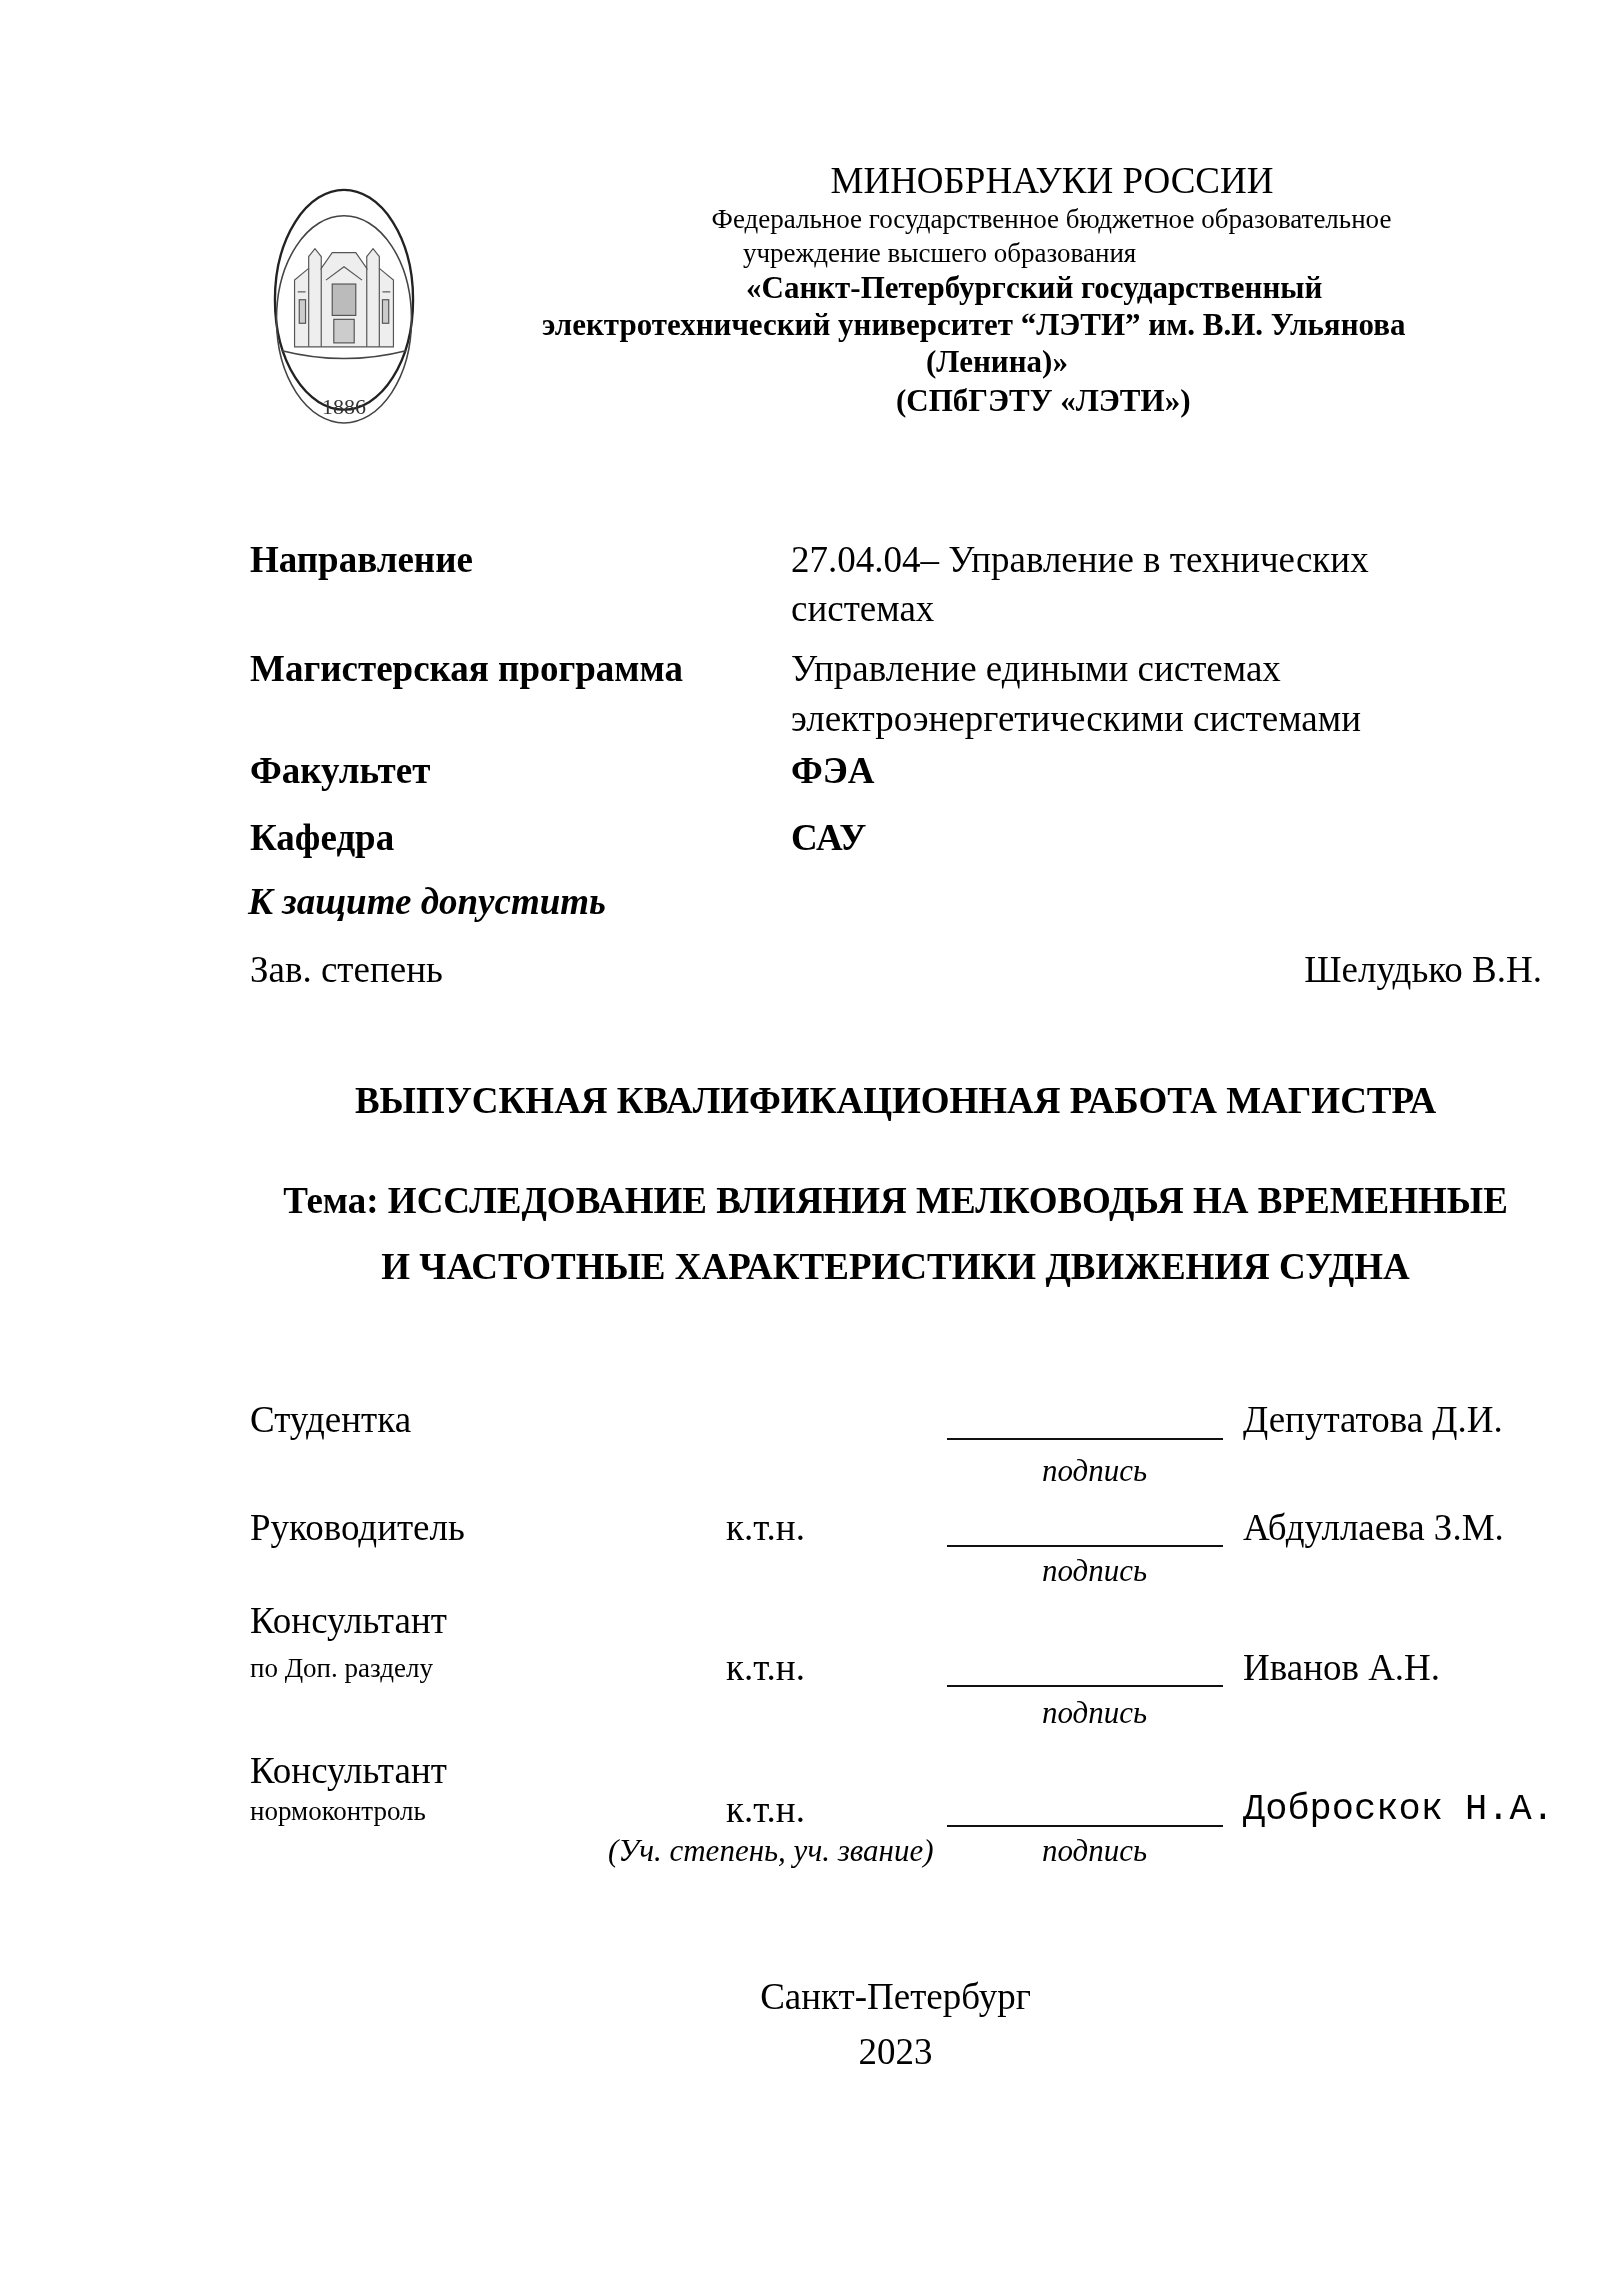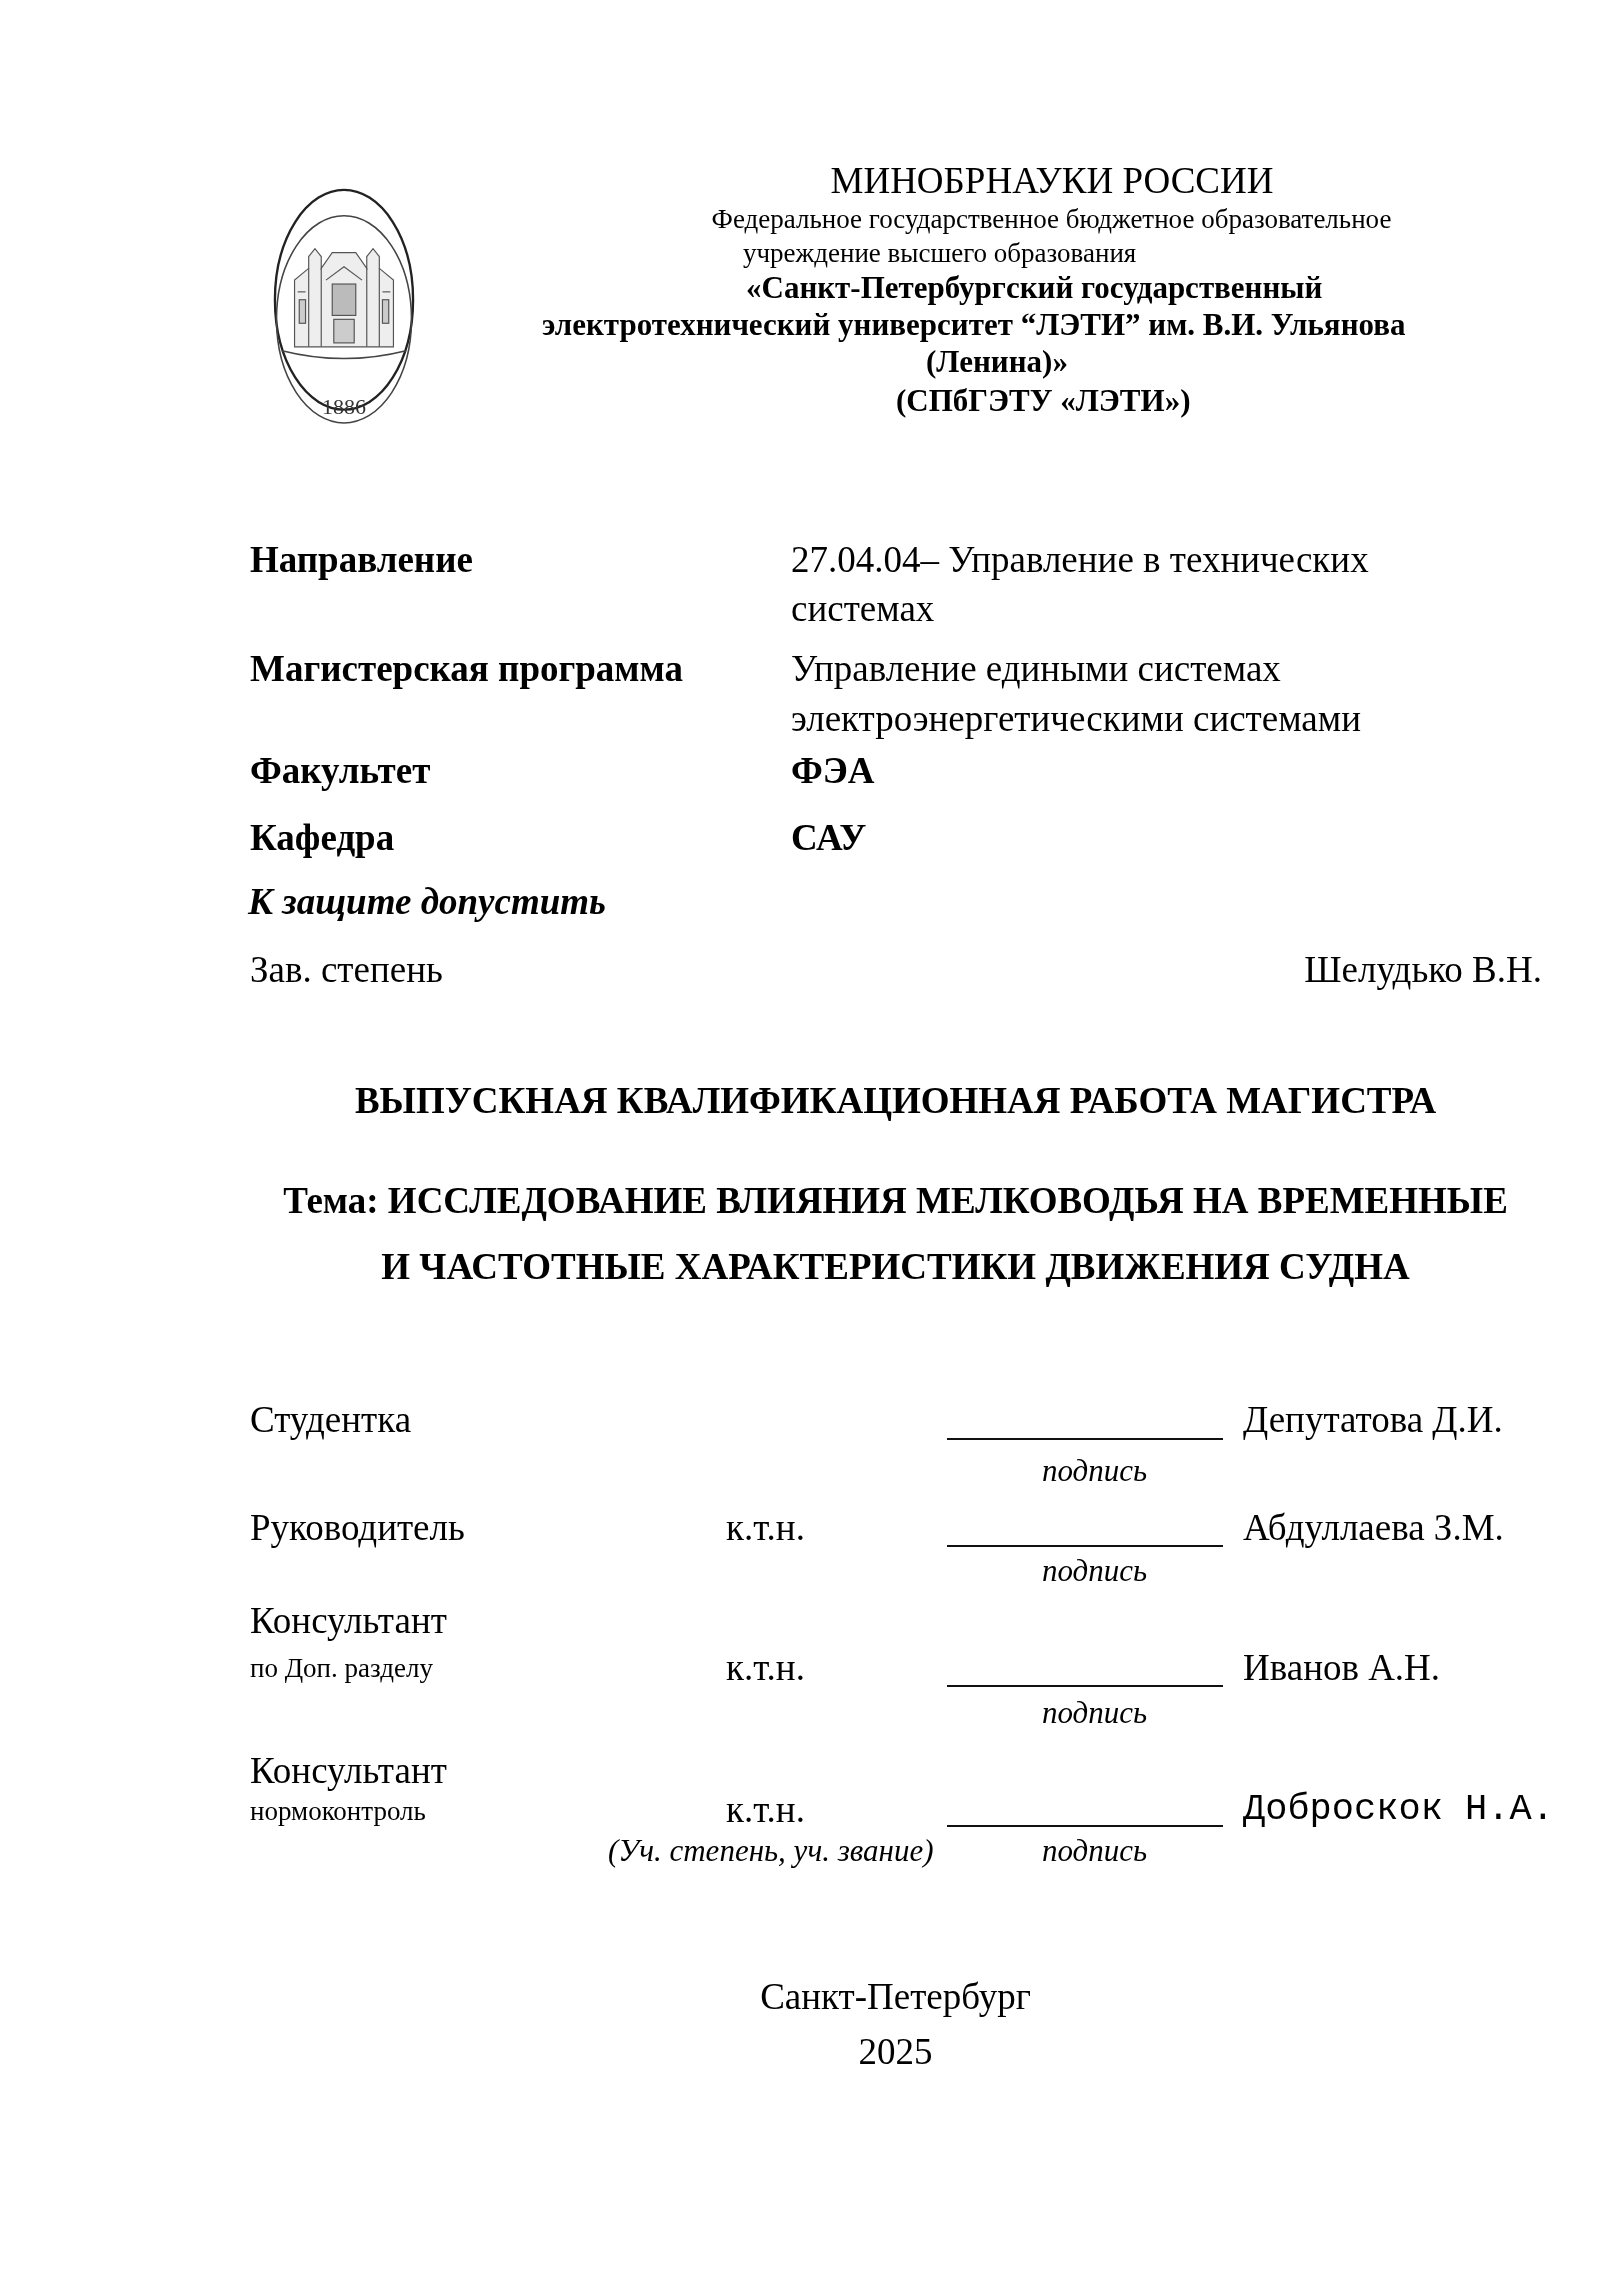--- a/index.html
+++ b/index.html
@@ -101,14 +101,14 @@
   <div class="abs f48" style="left:250px; top:1752px;">Консультант</div>
   <div class="abs f34" style="left:250px; top:1798px;">нормоконтроль</div>
   <div class="abs f48" style="left:726px; top:1791px;">к.т.н.</div>
   <div class="abs f30 i" style="left:608px; top:1835px;">(Уч. степень, уч. звание)</div>
   <div class="sigline" style="top:1825px;"></div>
   <div class="abs f30 i" style="left:1042px; top:1835px;">подпись</div>
   <div class="abs f48" style="left:1243px; top:1791px;font-family:Liberation Mono, monospace;">Доброскок Н.А.</div>
 </div>
 
 <div class="abs f48 center" style="left:550px; width:691px; top:1978px;">Санкт-Петербург</div>
-<div class="abs f48 center" style="left:550px; width:691px; top:2033px;">2025</div>
+<div class="abs f48 center" style="left:550px; width:691px; top:2033px;">2023</div>
 
 
 </body></html>

